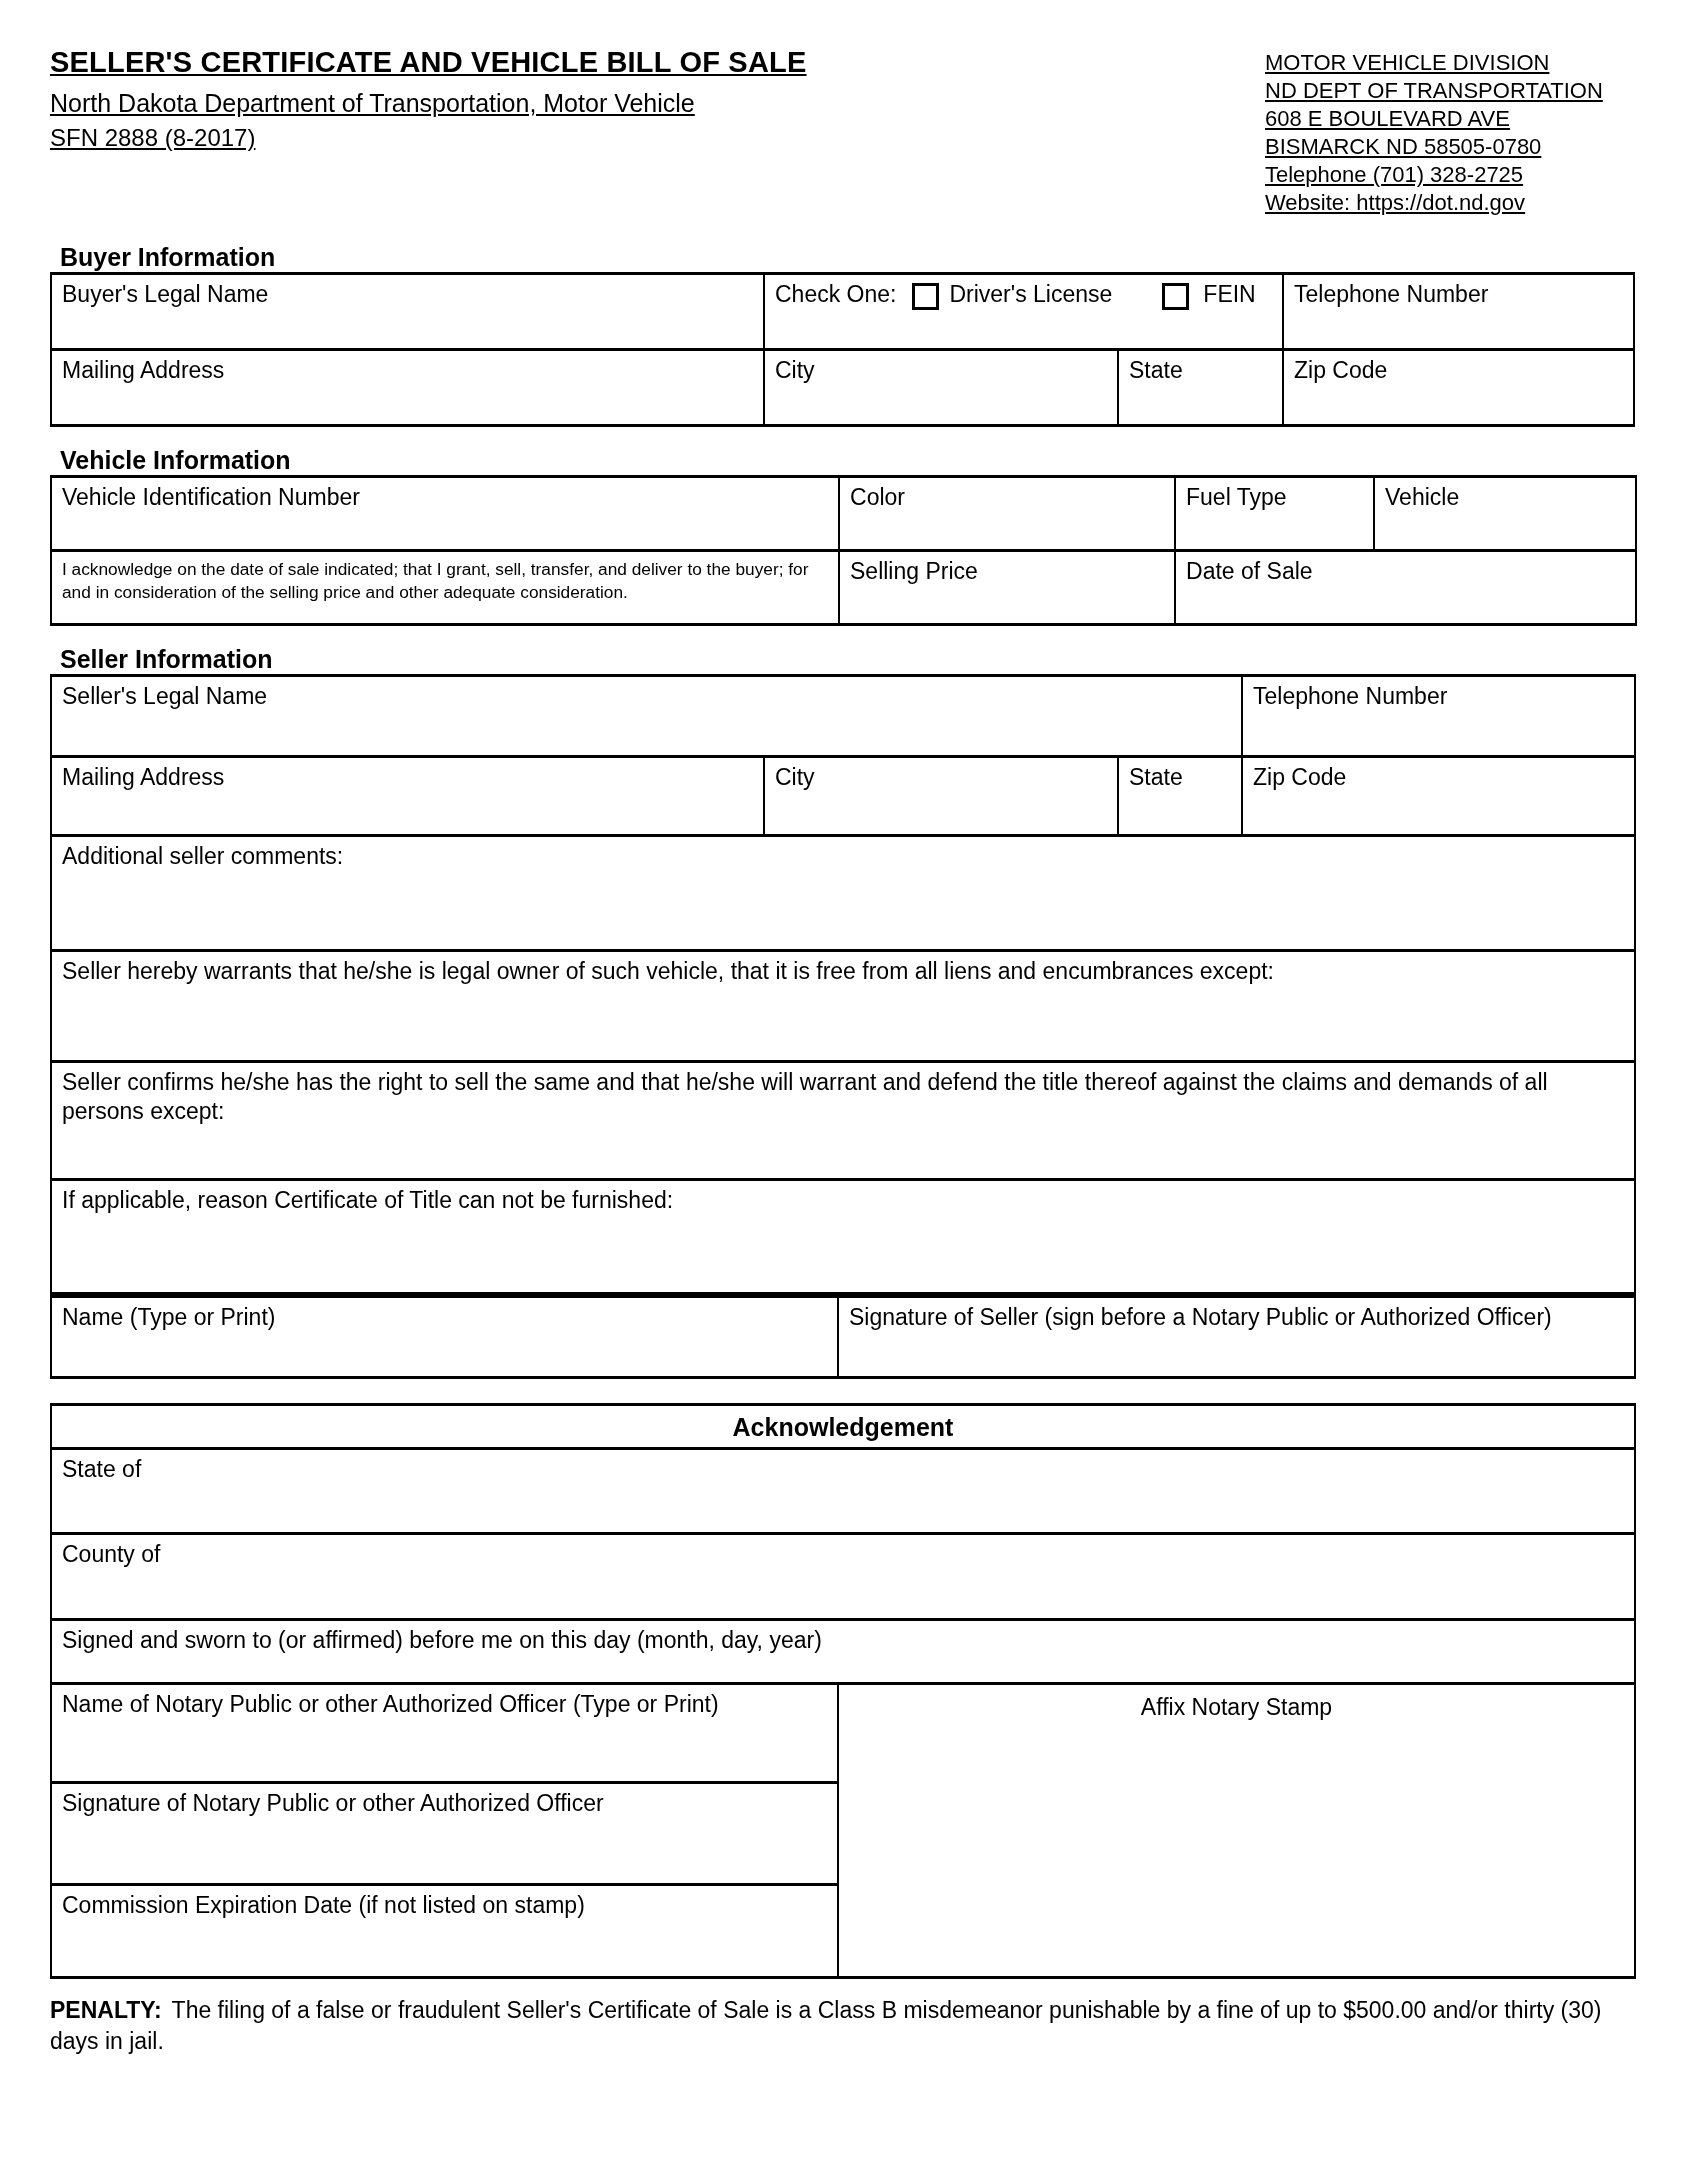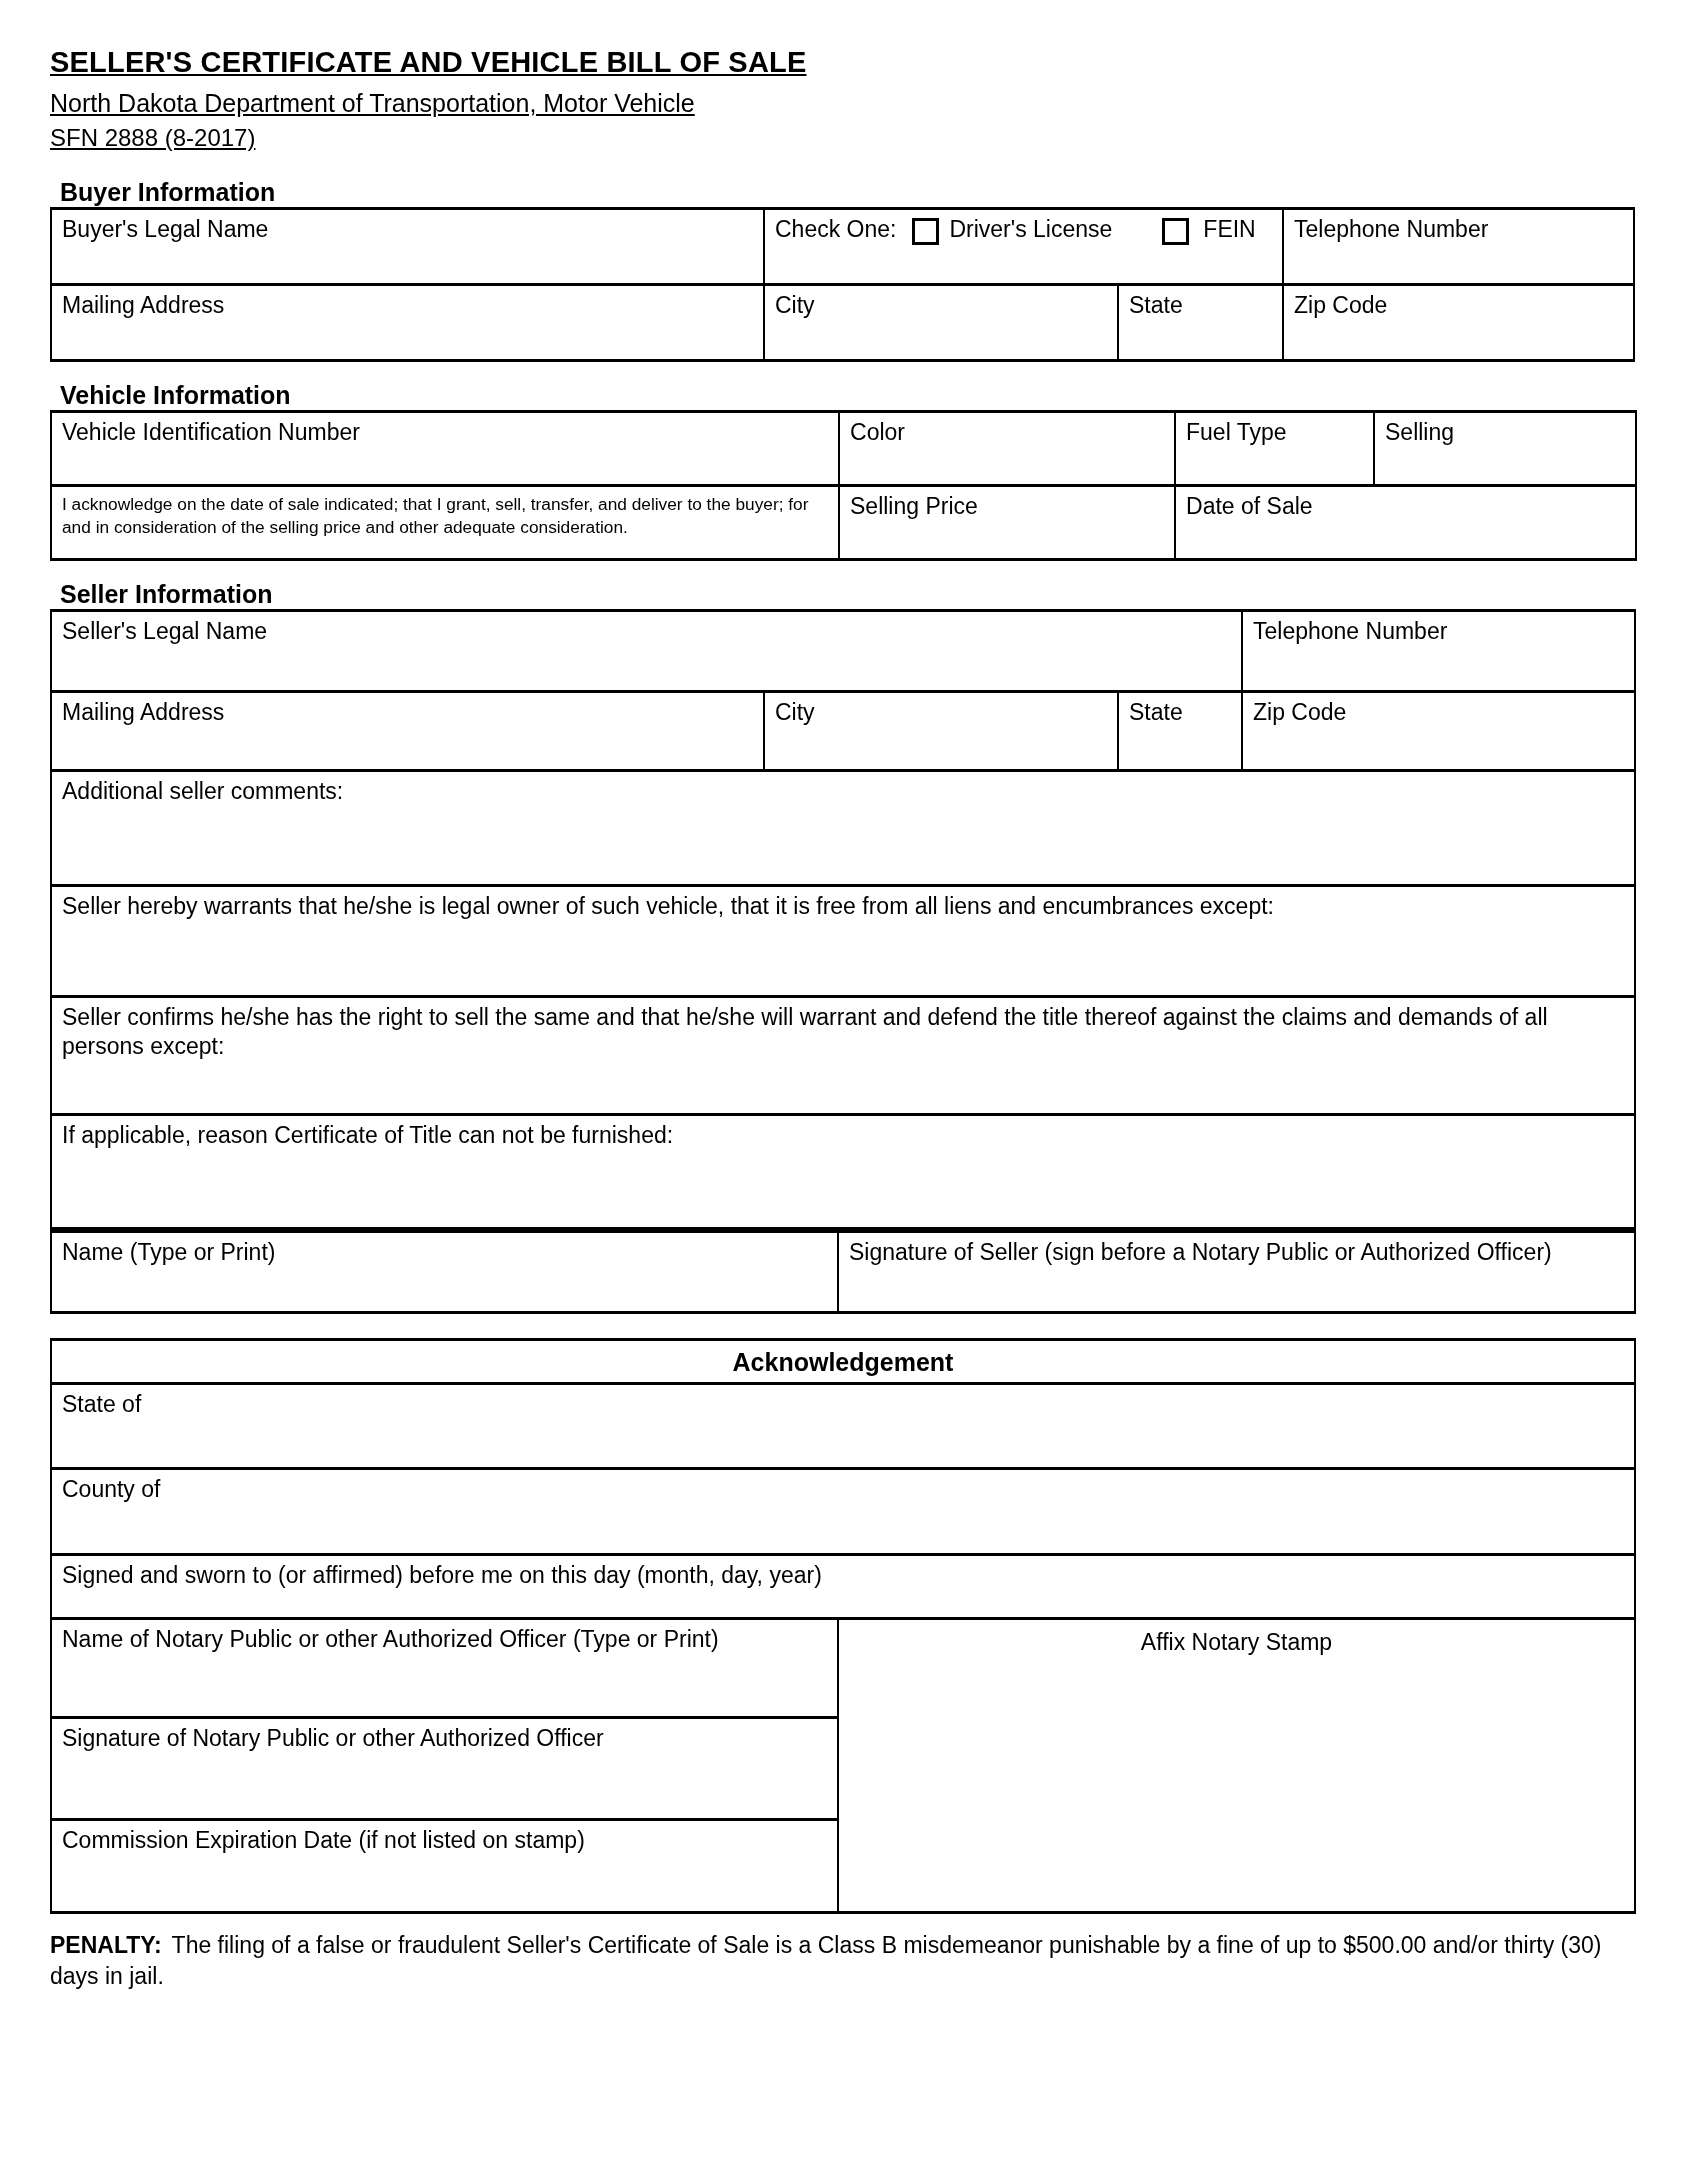--- a/index.html
+++ b/index.html
@@ -61,20 +61,28 @@
 <body>
 
 <div class="page">
 
   <div class="header-row">
     <div>
       <div class="form-title">SELLER'S CERTIFICATE AND VEHICLE BILL OF SALE</div>
       <div class="form-subtitle">North Dakota Department of Transportation, Motor Vehicle</div>
       <div class="form-number">SFN 2888 (8-2017)</div>
     </div>
+    <div class="agency-block">
+      <div>MOTOR VEHICLE DIVISION</div>
+      <div>ND DEPT OF TRANSPORTATION</div>
+      <div>608 E BOULEVARD AVE</div>
+      <div>BISMARCK ND 58505-0780</div>
+      <div>Telephone (701) 328-2725</div>
+      <div>Website: https://dot.nd.gov</div>
+    </div>
   </div>
 
   <div class="section-heading first">Buyer Information</div>
   <table class="buyer-table">
     <colgroup>
         <col style="width:713px">
         <col style="width:354px">
         <col style="width:165px">
         <col style="width:351px">
       </colgroup>
@@ -128,21 +136,21 @@
       <td colspan="2">
         <span>Vehicle Identification Number</span>
       </td>
       <td>
         <span>Color</span>
       </td>
       <td colspan="2">
         <span>Fuel Type</span>
       </td>
       <td>
-        <span>Selling</span>
+        <span>Vehicle</span>
       </td>
     </tr>
     <tr class="r75">
       <td colspan="2" class="small-text">
         <span>I acknowledge on the date of sale indicated;  that I grant, sell, transfer, and deliver to the buyer; for and in consideration of the selling price and other adequate consideration.</span>
       </td>
       <td>
         <span>Selling Price</span>
       </td>
       <td colspan="3">

